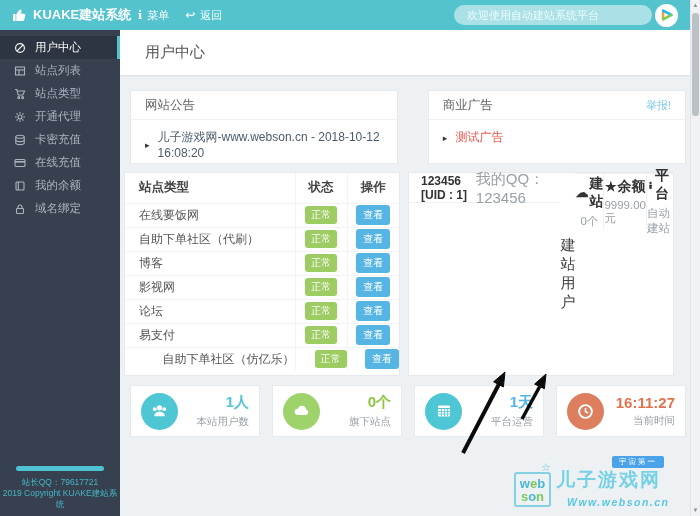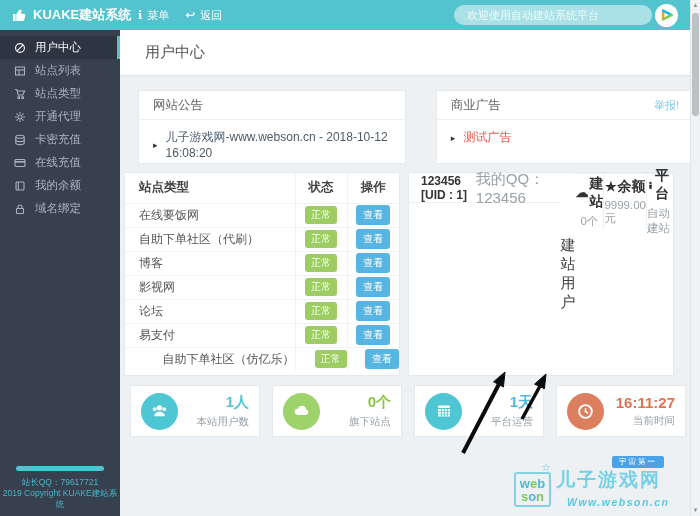--- a/index.html
+++ b/index.html
@@ -49,21 +49,21 @@
 
   .panel { background:#fff; border:1px solid #e7eaec; }
   .panel-head { height:29px; border-bottom:1px solid #eef0f1; display:flex; align-items:center;
                 padding:0 14px; font-size:12.5px; color:#666; }
   .report-link { margin-left:auto; color:#7ccae9; font-size:11px; cursor:pointer; }
   .panel-body { padding:9px 14px; font-size:12px; display:flex; align-items:center; gap:8px; }
   .bullet { color:#333; font-size:9px; }
   .notice-link { color:#4a5b6b; cursor:pointer; }
   .ad-link { color:#f0584f; cursor:pointer; }
 
-  .row1 { position:absolute; left:18px; top:60px; width:556px; display:flex; gap:30px; }
+  .row1 { position:absolute; left:10px; top:60px; width:556px; display:flex; gap:30px; }
   .p-notice { width:276px; height:74px; }
   .p-ad { width:266px; height:74px;text-align:center; }
 
   .row2 { position:absolute; left:4px; top:142px; width:556px; display:flex; gap:8px; }
   .p-table { width:276px; height:204px; overflow:hidden; }
   table { width:100%; border-collapse:collapse; table-layout:fixed; }
   td { border-bottom:1px solid #f2f3f5; font-size:12px; color:#555; height:24px; padding-left:14px; }
   tr.head td { font-size:12.5px; font-weight:bold; color:#444; height:30px; }
   td.c2, td.c3 { width:52px; border-left:1px solid #f2f3f5; padding:0; text-align:center; }
   tr:last-child td { border-bottom:none;text-align:right; }

